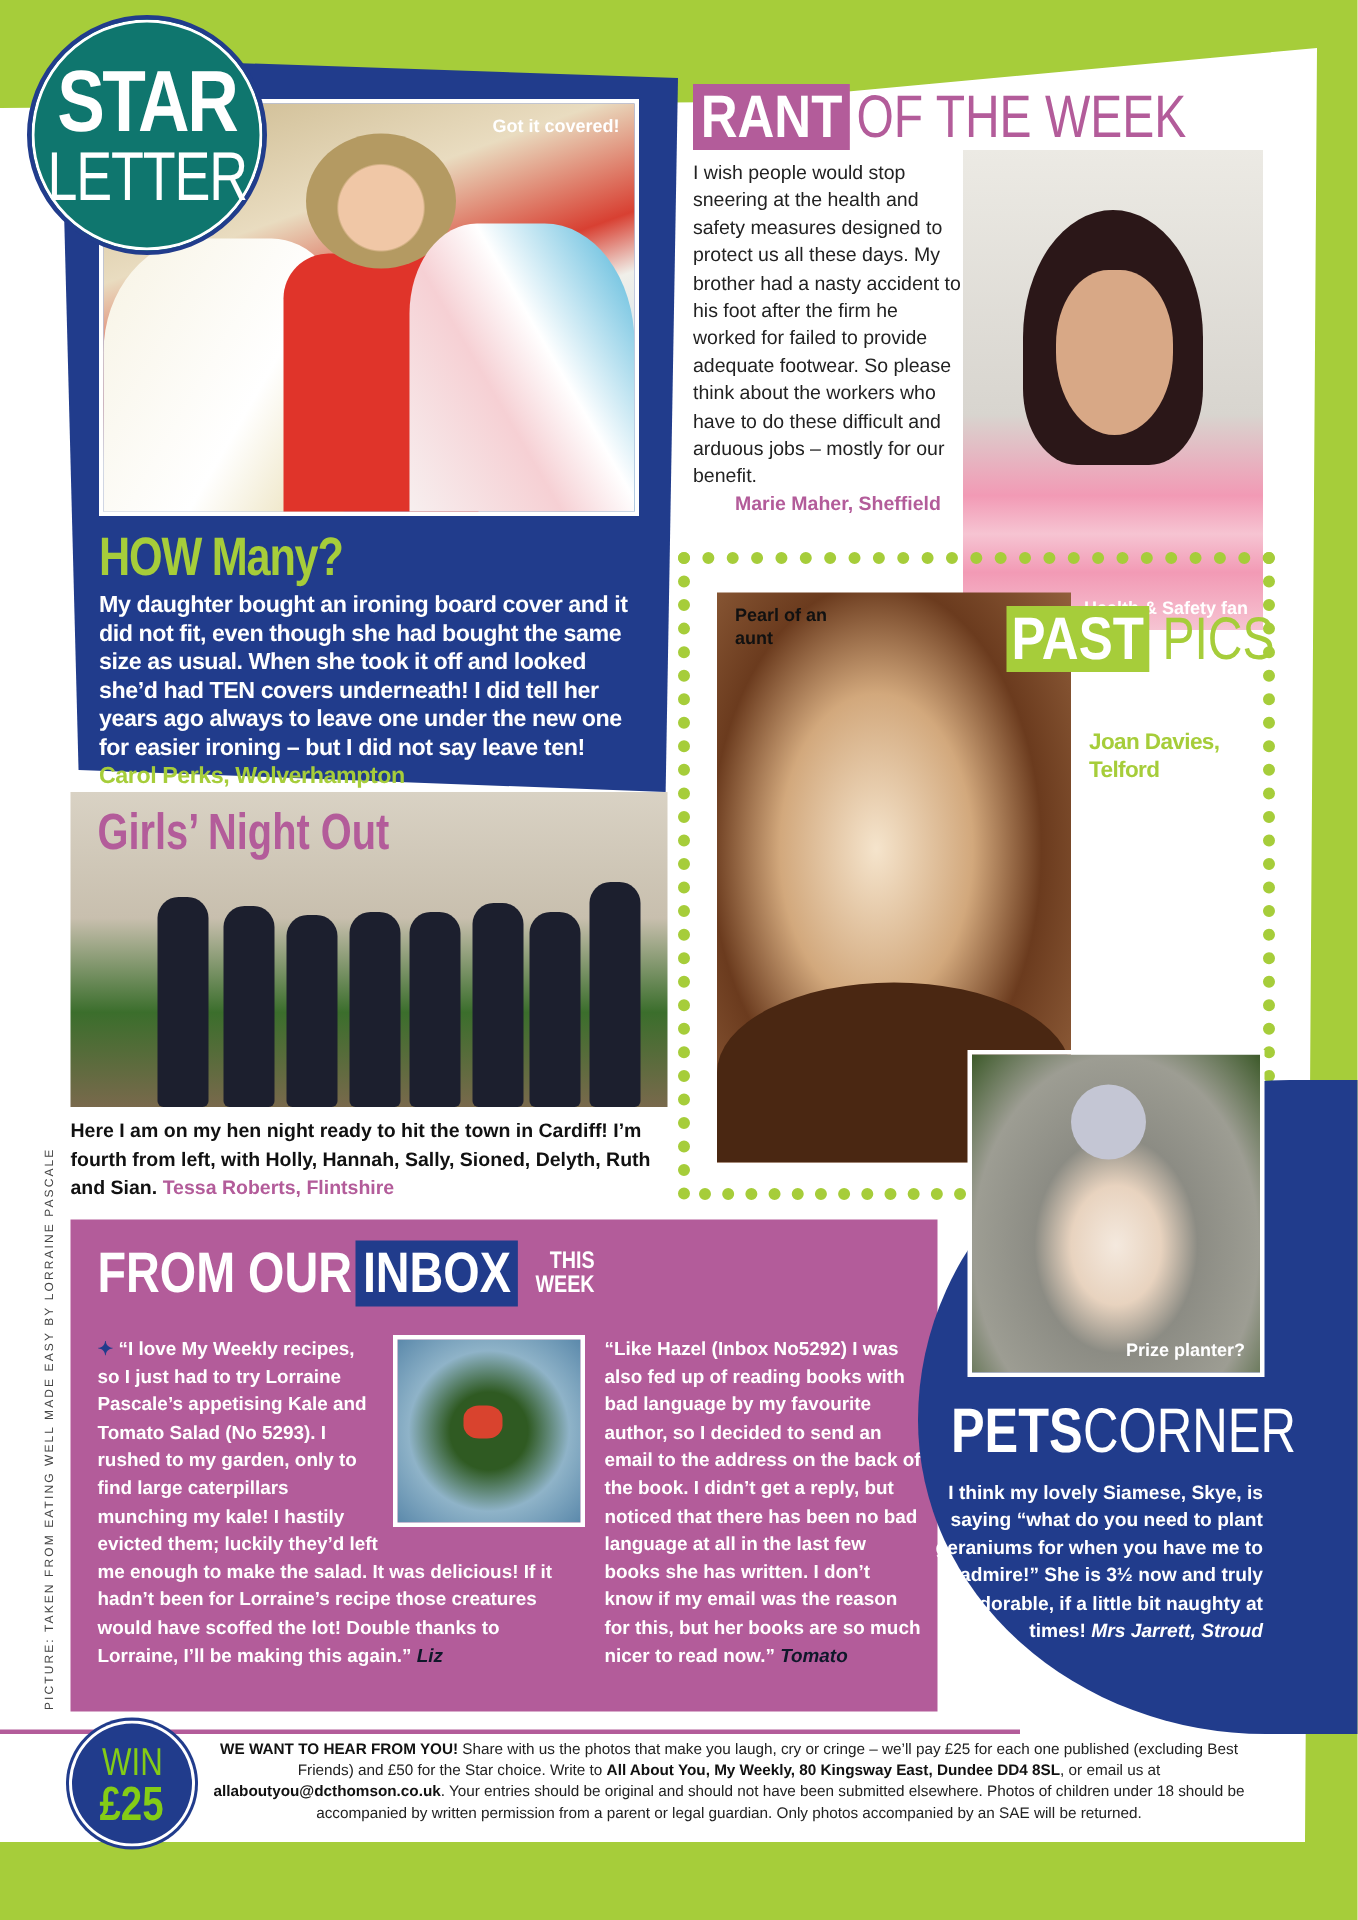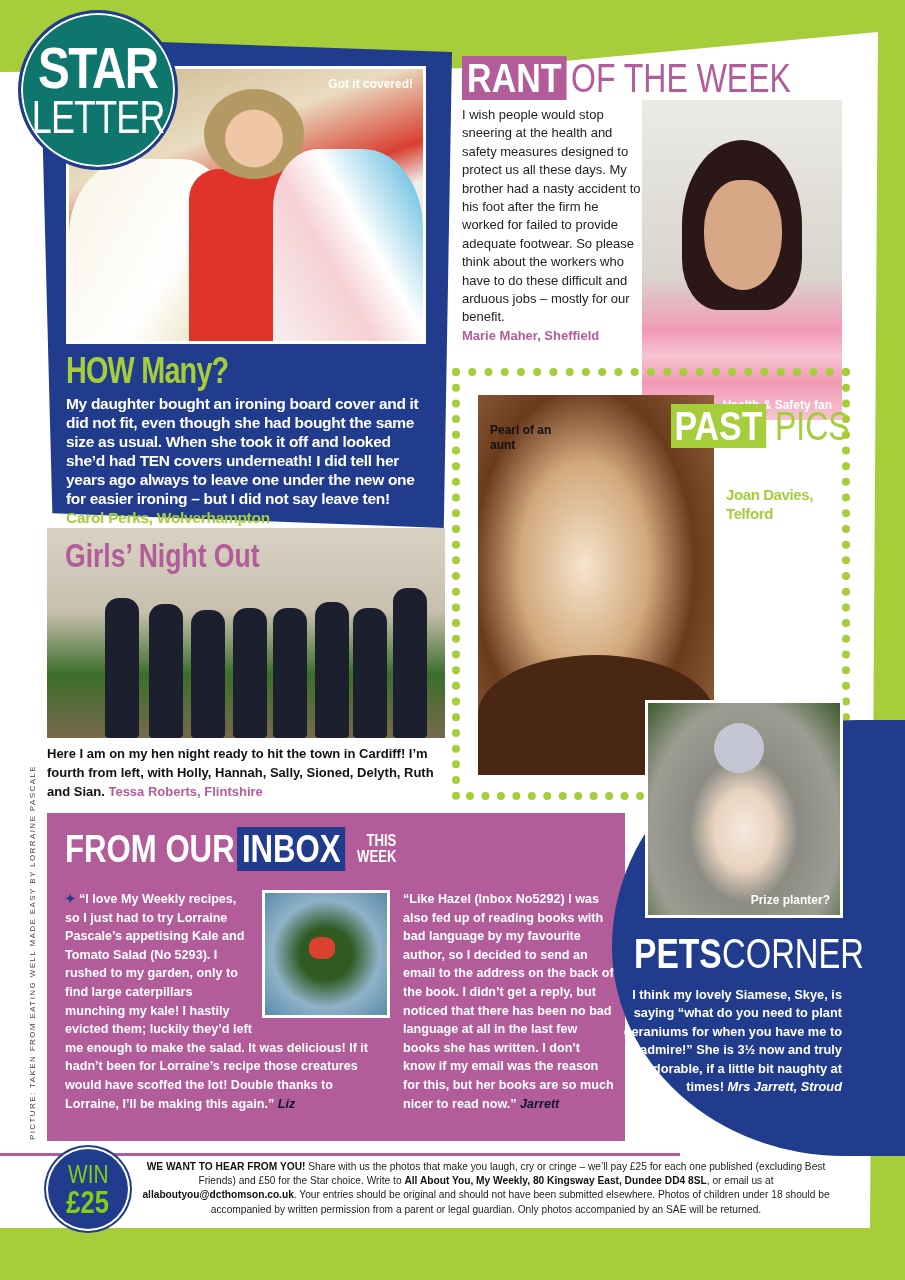--- a/index.html
+++ b/index.html
@@ -29,35 +29,35 @@
 
   .how-title { position: absolute; left: 66px; top: 350px; color: #a6cd3a; font-weight: bold; font-size: 36px; transform: scaleX(0.8); transform-origin: left; letter-spacing: -1px; }
   .how-body { position: absolute; left: 66px; top: 394px; width: 360px; color: #fff; font-weight: bold; font-size: 15.5px; line-height: 19px; letter-spacing: -0.3px; }
   .how-body .auth { color: #a6cd3a; }
 
   
   .rant-head { position: absolute; left: 462px; top: 56px; display: flex; align-items: center; }
   .rant-box { background: #b35c9a; color: #fff; font-weight: bold; font-size: 40px; line-height: 44px; padding: 0 6px; transform: scaleX(0.85); transform-origin: left; }
   .rant-rest { color: #b35c9a; font-size: 40px; line-height: 44px; margin-left: -14px; transform: scaleX(0.8); transform-origin: left; white-space: nowrap; }
   .rant-body { position: absolute; left: 462px; top: 106px; width: 180px; font-size: 13px; line-height: 18.4px; color: #222; }
-  .rant-author { color: #b35c9a; font-weight: bold; }
+  .rant-author { color: #b35c9a; font-weight: bold; margin-left: 28px; }
   .rant-photo { position: absolute; left: 642px; top: 100px; width: 200px; height: 320px;
                 background: linear-gradient(180deg,#eceae4 0%,#d8d5cf 55%, #f29ab5 72%, #f6c4d2 80%, #f29ab5 88%, #f6c4d2 100%); overflow: hidden; }
   .rant-photo .hair { position: absolute; left: 40px; top: 40px; width: 120px; height: 170px; background: #2b1718; border-radius: 50% 50% 30% 30%; }
   .rant-photo .face { position: absolute; left: 62px; top: 80px; width: 78px; height: 110px; background: #d8a886; border-radius: 45% 45% 50% 50%; }
   .caption-br { position: absolute; right: 10px; bottom: 8px; color: #fff; font-weight: bold; font-size: 12px; }
 
   
   .past-frame { position: absolute; left: 452px; top: 368px; width: 398px; height: 432px;
                 border-top: 8px dotted #a6cd3a; border-left: 8px dotted #a6cd3a; border-right: 8px dotted #a6cd3a; }
   .past-bottom { position: absolute; left: 466px; top: 792px; width: 240px; height: 8px; border-top: 8px dotted #a6cd3a; }
   .past-photo { position: absolute; left: 478px; top: 395px; width: 236px; height: 380px;
                 background: radial-gradient(ellipse at 45% 45%, #f5e4cc 0%, #d2a87c 35%, #6b3b1e 60%, #9c6a44 100%); overflow: hidden; }
   .past-photo .dress { position: absolute; left: 0; bottom: 0; width: 236px; height: 120px; background: #4a2712; border-radius: 60% 60% 0 0; }
-  .caption-tl { position: absolute; left: 12px; top: 8px; color: #111; font-weight: bold; font-size: 12px; line-height: 15px; width: 70px; margin-top: 20px; }
+  .caption-tl { position: absolute; left: 12px; top: 8px; color: #111; font-weight: bold; font-size: 12px; line-height: 15px; width: 70px; }
   .past-head { position: absolute; left: 671px; top: 404px; display: flex; align-items: center; }
   .past-box { background: #a6cd3a; color: #fff; font-weight: bold; font-size: 40px; line-height: 44px; padding: 0 4px; transform: scaleX(0.85); transform-origin: left; }
   .past-rest { color: #a6cd3a; font-size: 40px; line-height: 44px; margin-left: -8px; transform: scaleX(0.8); transform-origin: left; }
   .past-body { position: absolute; left: 726px; top: 468px; width: 120px; font-size: 15px; line-height: 18.3px; color: #111; letter-spacing: -0.4px; }
   .past-author { color: #a6cd3a; font-weight: bold; }
 
   
   .girls-photo { position: absolute; left: 47px; top: 528px; width: 398px; height: 210px;
                  background: linear-gradient(180deg,#d9d2c4 0%,#c8bfae 40%, #3b6e2c 70%, #79694c 100%); overflow: hidden; }
   .girls-photo .person { position: absolute; bottom: 0; width: 34px; height: 150px; background: #1c1f2e; border-radius: 14px 14px 4px 4px; }
@@ -183,21 +183,21 @@
     </span>
   </div>
   <div class="inbox-col1">
     <div class="salad-float"></div>
     <span class="bullet">✦</span>
     <span>“I love My Weekly recipes, so I just had to try Lorraine Pascale’s appetising Kale and Tomato Salad (No 5293). I rushed to my garden, only to find large caterpillars munching my kale! I hastily evicted them; luckily they’d left me enough to make the salad. It was delicious! If it hadn’t been for Lorraine’s recipe those creatures would have scoffed the lot! Double thanks to Lorraine, I’ll be making this again.”</span>
     <span class="sig">Liz</span>
   </div>
   <div class="inbox-col2">
     <span>“Like Hazel (Inbox No5292) I was also fed up of reading books with bad language by my favourite author, so I decided to send an email to the address on the back of the book. I didn’t get a reply, but noticed that there has been no bad language at all in the last few books she has written. I don’t know if my email was the reason for this, but her books are so much nicer to read now.”</span>
-    <span class="sig">Jarrett</span>
+    <span class="sig">Tomato</span>
   </div>
 </div>
 
 <div class="pets-blob"></div>
 <div class="cat-photo">
   <div class="head"></div>
   <span class="caption-br">Prize planter?</span>
 </div>
 <div class="pets-head">
   <span class="pets-b">PETS</span>

